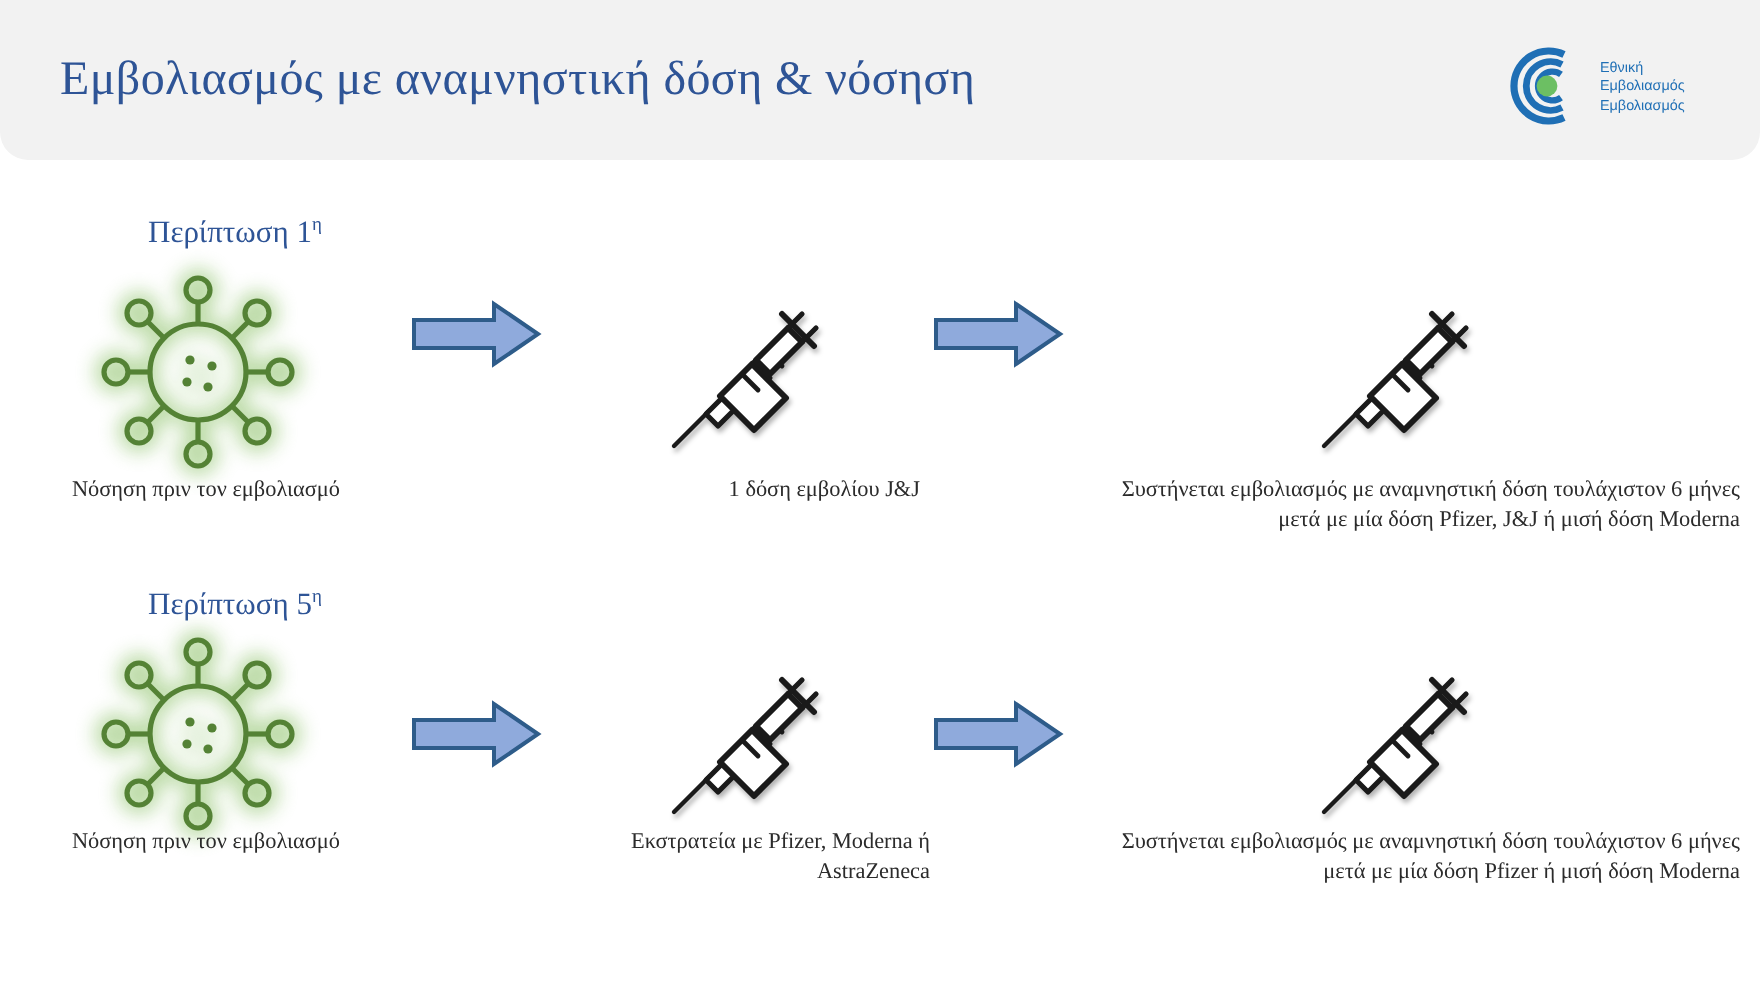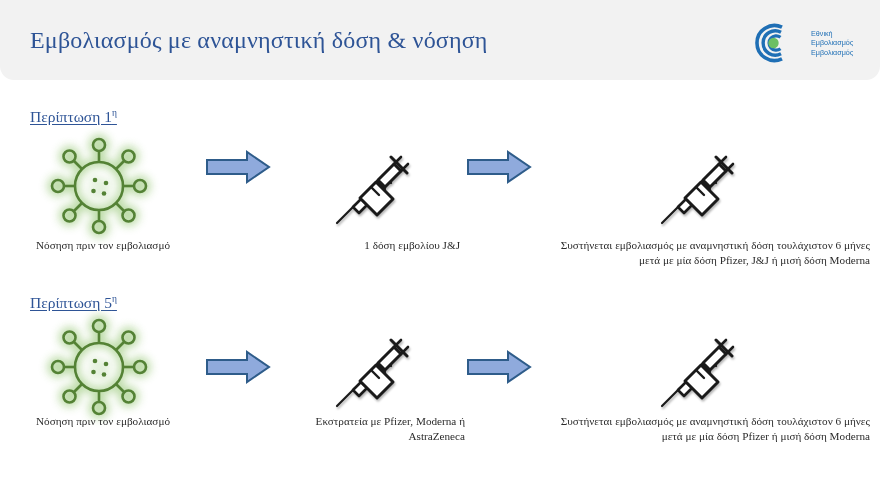--- a/index.html
+++ b/index.html
@@ -55,31 +55,31 @@
     height: 42px;
     flex: 0 0 42px;
   }
   .logo-text {
     font-family: "Liberation Sans", "DejaVu Sans", sans-serif;
     font-size: 7.2px;
     line-height: 9.6px;
     color: #1f6fb5;
     white-space: nowrap;
   }
-  .logo-text span { display: block; margin-left: 11px; }
+  .logo-text span { display: block; }
 
   
   .case-heading {
     position: absolute;
     font-size: 15.5px;
     color: #2e5496;
-    text-decoration: underline;
     text-underline-offset: 2px;
     font-family: "Liberation Serif", "DejaVu Serif", serif;
     white-space: nowrap;
+    margin-left: 44px;
   }
   .case-heading sup {
     font-size: 9.5px;
     vertical-align: super;
     line-height: 0;
   }
 
   .icon-slot {
     position: absolute;
     display: flex;

